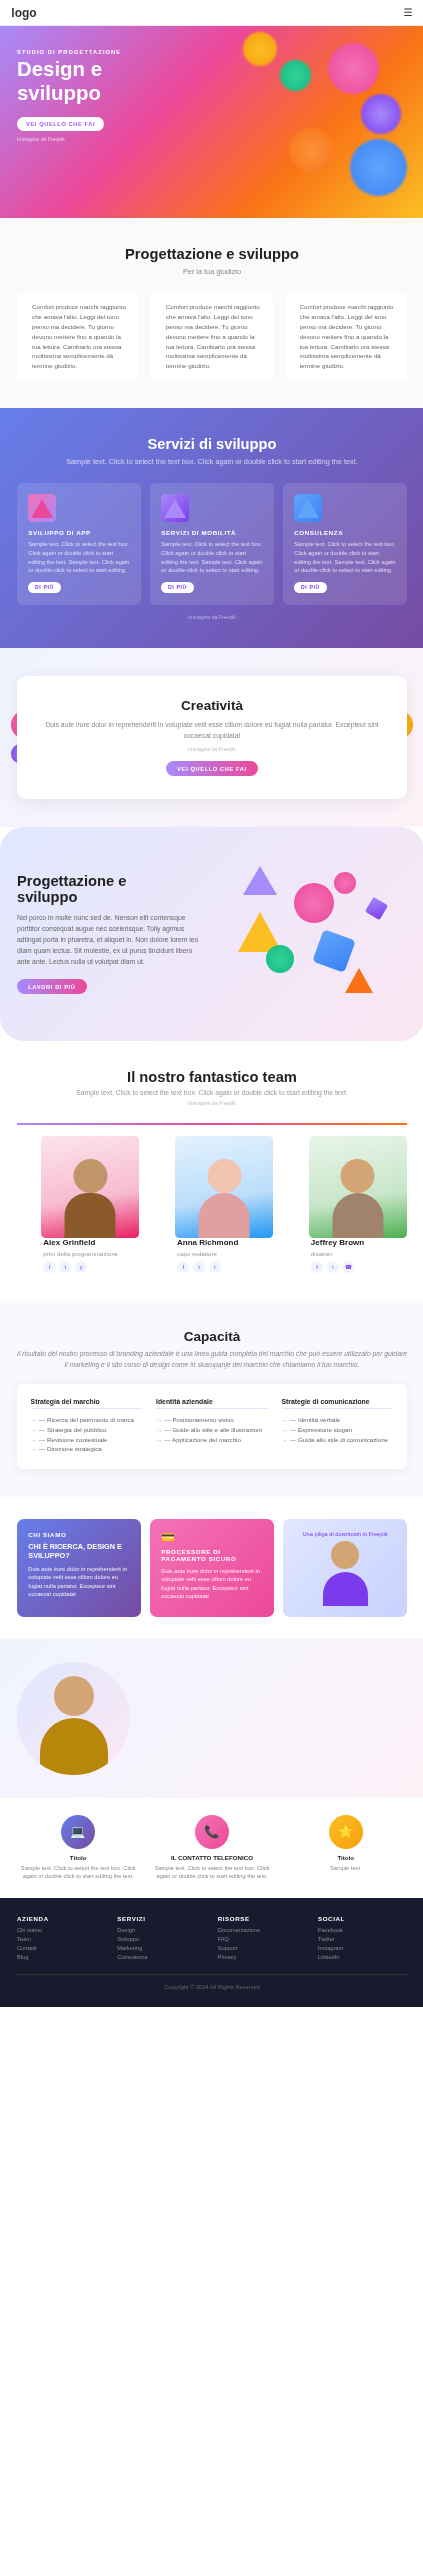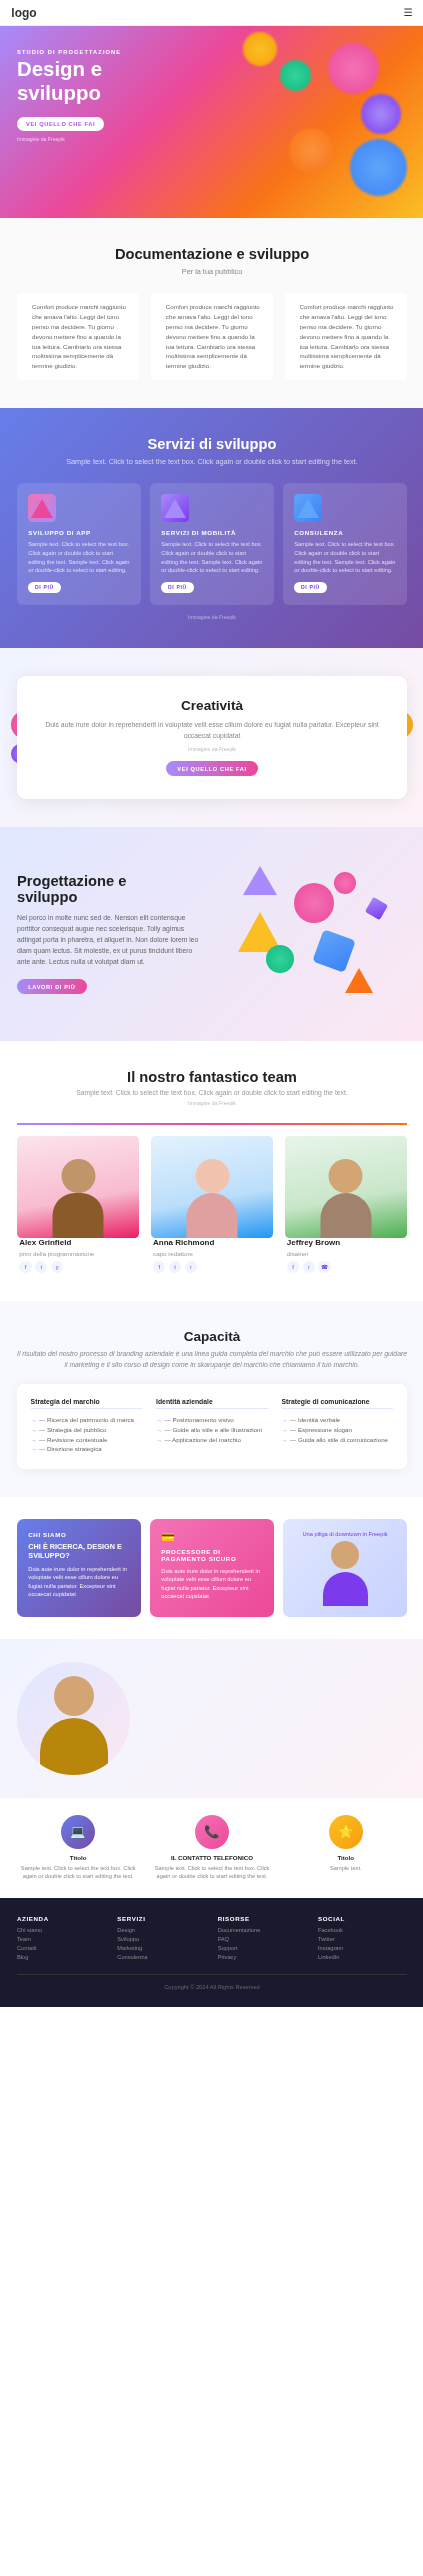--- a/index.html
+++ b/index.html
@@ -91,41 +91,41 @@
     .creativita-title { font-size: 13.6px; font-weight: 700; color: #222; margin-bottom: 6.8px; text-align: center; }
     .creativita-body { font-size: 6.8px; color: #888; line-height: 1.6; text-align: center; margin-bottom: 4.5px; }
     .creativita-credit { font-size: 5.1px; color: #bbb; text-align: center; margin-bottom: 9px; }
     .creativita-btn { background: linear-gradient(90deg, #a78bfa, #ec4899); color: #fff; font-size: 5.7px; font-weight: 700; padding: 4.5px 11.3px; border-radius: 11.3px; border: none; cursor: pointer; text-transform: uppercase; letter-spacing: 0.6px; display: block; margin: 0 auto; }
 
     
     .progsv-section {
       background: linear-gradient(135deg, #e0e7ff 0%, #fce7f3 100%);
       padding: 28px 17px;
       display: flex; align-items: center; gap: 17px;
-      position: relative; overflow: hidden;
+      position: relative; overflow: hidden; border-radius: 24px;
     }
     .progsv-text { flex: 1; z-index: 2; }
     .progsv-title { font-size: 14.7px; font-weight: 700; color: #222; margin-bottom: 8px; }
     .progsv-body { font-size: 6.8px; color: #666; line-height: 1.6; margin-bottom: 11.3px; }
     .progsv-btn { background: linear-gradient(90deg, #a78bfa, #ec4899); color: #fff; font-size: 5.7px; font-weight: 700; padding: 4.5px 11.3px; border-radius: 11.3px; border: none; cursor: pointer; text-transform: uppercase; letter-spacing: 0.6px; }
     .progsv-shapes { flex: 1; position: relative; height: 158px; }
     .shape { position: absolute; }
     .shape-tri1 { width: 0; height: 0; border-left: 17px solid transparent; border-right: 17px solid transparent; border-bottom: 29px solid #a78bfa; top: 11.3px; left: 22.6px; }
     .shape-sphere1 { width: 40px; height: 40px; border-radius: 50%; background: radial-gradient(#f472b6, #ec4899); top: 28px; left: 73px; }
     .shape-tri2 { width: 0; height: 0; border-left: 22.6px solid transparent; border-right: 22.6px solid transparent; border-bottom: 40px solid #fbbf24; top: 57px; left: 17px; }
     .shape-cube { width: 34px; height: 34px; background: linear-gradient(135deg, #60a5fa, #3b82f6); border-radius: 4.5px; top: 79px; left: 96px; transform: rotate(20deg); }
     .shape-sphere2 { width: 28px; height: 28px; border-radius: 50%; background: radial-gradient(#34d399, #10b981); top: 90px; left: 45px; }
     .shape-cone { width: 0; height: 0; border-left: 14px solid transparent; border-right: 14px solid transparent; border-bottom: 25.4px solid #f97316; top: 113px; left: 124px; }
 
     
     .team-section { background: #fff; padding: 28px 17px; }
     .team-section .section-subtitle { font-size: 6.8px; color: #999; margin-bottom: 3.4px; }
     .team-credit { font-size: 5.1px; color: #bbb; text-align: center; margin-bottom: 17px; }
     .team-grid { display: grid; grid-template-columns: 1fr 1fr 1fr; gap: 11.3px; }
-    .team-card { text-align: left; }
+    .team-card { text-align: left; margin-left: 24px; }
     .team-name { font-size: 8px; font-weight: 700; color: #222; margin-bottom: 2.3px; }
     .team-role { font-size: 6.2px; color: #999; margin-bottom: 4.5px; }
     .team-socials { display: flex; gap: 3.4px; justify-content: flex-start; }
     .team-social { width: 12.4px; height: 12.4px; border-radius: 50%; background: #f0f4ff; display: flex; align-items: center; justify-content: center; font-size: 5.7px; color: #7c3aed; cursor: pointer; }
     .team-card-inner { display: flex; flex-direction: column; align-items: flex-start; padding: 0 2.3px; }
 
     
     .capacita-section { background: #f8f9ff; padding: 28px 17px; }
     .capacita-section .section-title { font-size: 13.6px; }
     .capacita-intro { font-size: 6.8px; color: #888; line-height: 1.6; margin-bottom: 13.6px; font-style: italic; text-align: center; }
@@ -213,22 +213,22 @@
     <div class="blob blob1"></div>
     <div class="blob blob2"></div>
     <div class="blob blob3"></div>
     <div class="blob blob4"></div>
     <div class="blob blob5"></div>
     <div class="blob blob6"></div>
   </div>
 </section>
 
 <section class="prog-section">
-  <h2 class="section-title">Documentazione e sviluppo</h2>
-  <div class="section-subtitle">Per la tua pubblico</div>
+  <h2 class="section-title">Progettazione e sviluppo</h2>
+  <div class="section-subtitle">Per la tua giudizio</div>
   <div class="prog-grid">
     <div class="prog-card">
       <div style="display:flex; align-items:flex-start;">
         <div class="prog-card-accent"></div>
         <div class="prog-card-text">Comfort produce marchi raggiunto che amava l'alto. Leggi del tono penso ma decidere. Tu giorno devono mettere fino a quando la tua lettura. Cambiarlo ora stessa moltissima semplicemente dà termine giudizio.</div>
       </div>
     </div>
     <div class="prog-card">
       <div style="display:flex; align-items:flex-start;">
         <div class="prog-card-accent" style="background: linear-gradient(#ec4899, #f97316);"></div>

